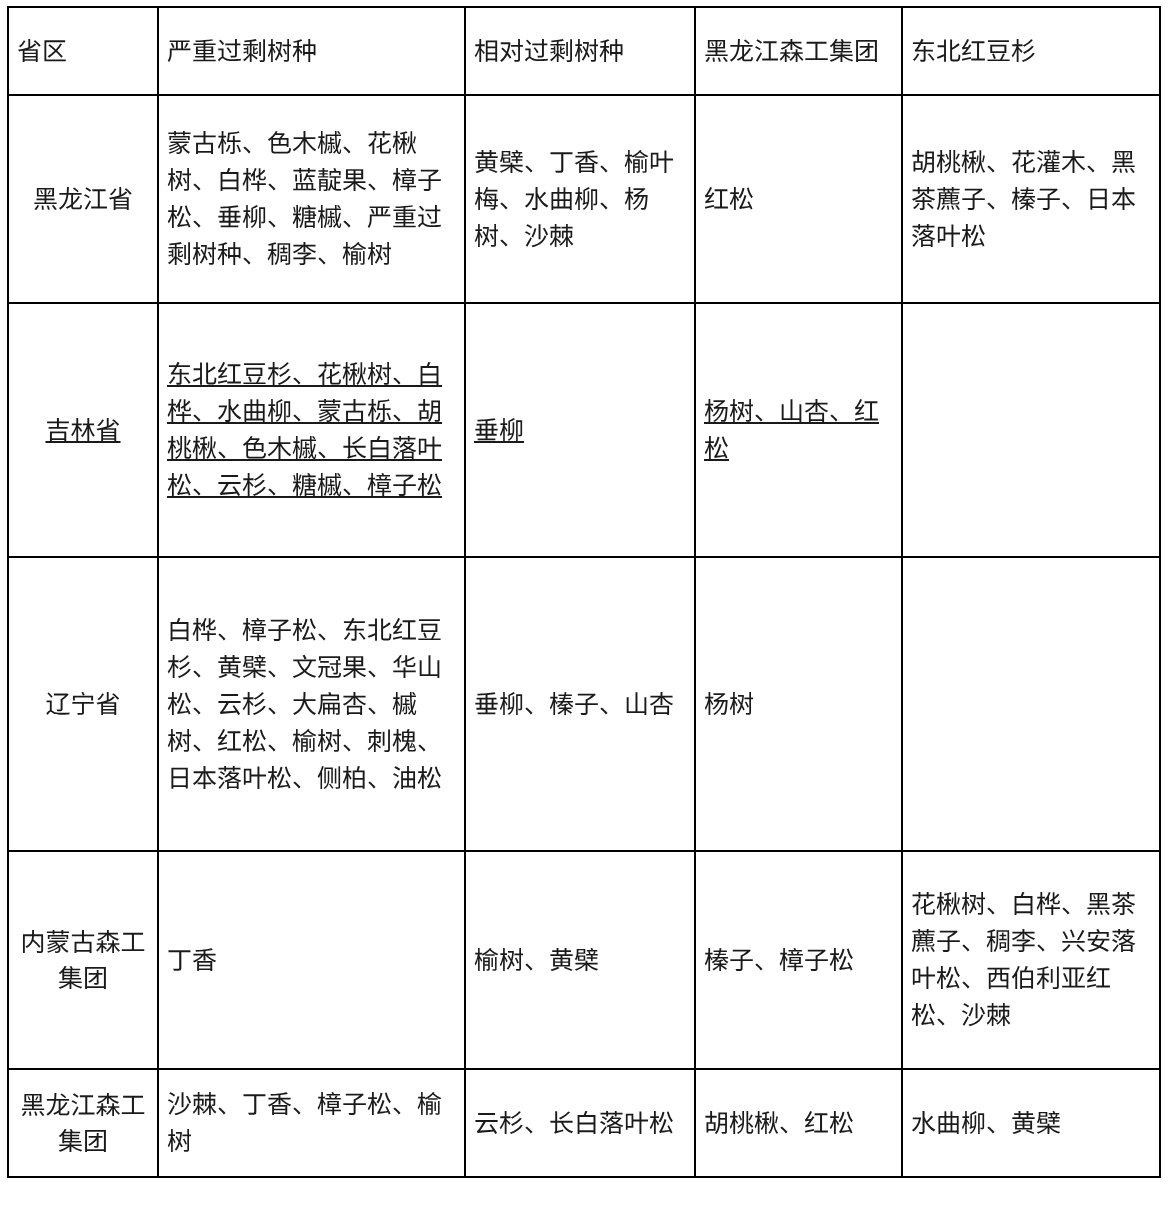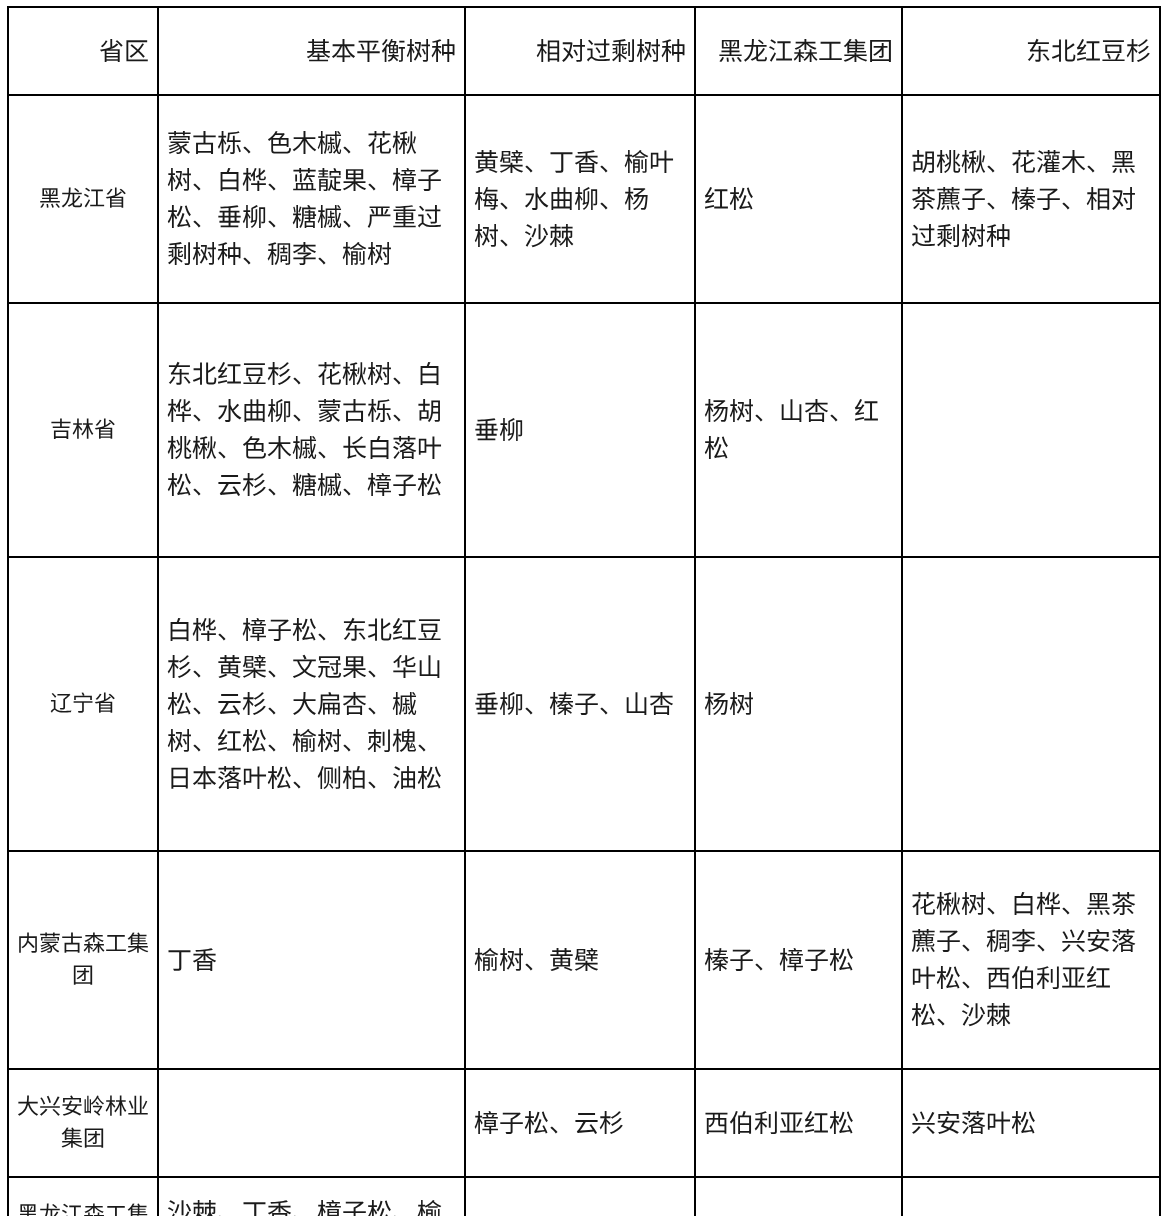--- a/index.html
+++ b/index.html
@@ -38,71 +38,71 @@
   table.tree-table td {
     border: 2px solid #000;
     vertical-align: middle;
     font-weight: normal;
     font-size: 25px;
     line-height: 1.48;
     padding: 10px 8px;
     word-break: break-all;
   }
   table.tree-table thead th {
-    text-align: right;
+    text-align: left;
     height: 74px;
     padding: 6px 8px;
     font-size: 25px;
   }
   table.tree-table td.prov {
     text-align: center;
-    font-size: 22px;
+    font-size: 25px;
     padding: 10px 4px;
     line-height: 1.45;
     margin-left: 37px;
   }
   table.tree-table td.body {
     text-align: left;
   }
   
   tr[data-row="0"] td { height: 186px; }
-  tr[data-row="1"] td { height: 232px; }
+  tr[data-row="1"] td { height: 232px; text-decoration: underline; }
   tr[data-row="2"] td { height: 272px; }
   tr[data-row="3"] td { height: 196px; }
   tr[data-row="4"] td { height: 86px; }
   tr[data-row="5"] td { height: 86px; }
 </style>
 </head>
 <body>
 
 <div class="sheet">
   <table class="tree-table">
     <colgroup>
       <col class="c0">
       <col class="c1">
       <col class="c2">
       <col class="c3">
       <col class="c4">
     </colgroup>
     <thead>
       <tr>
         <th>省区</th>
-        <th>基本平衡树种</th>
+        <th>严重过剩树种</th>
         <th>相对过剩树种</th>
         <th>黑龙江森工集团</th>
         <th>东北红豆杉</th>
       </tr>
     </thead>
     <tbody>
       <tr data-row="0">
         <td class="prov">黑龙江省</td>
         <td class="body">蒙古栎、色木槭、花楸树、白桦、蓝靛果、樟子松、垂柳、糖槭、严重过剩树种、稠李、榆树</td>
         <td class="body">黄檗、丁香、榆叶梅、水曲柳、杨树、沙棘</td>
         <td class="body">红松</td>
-        <td class="body">胡桃楸、花灌木、黑茶藨子、榛子、相对过剩树种</td>
+        <td class="body">胡桃楸、花灌木、黑茶藨子、榛子、日本落叶松</td>
       </tr>
       <tr data-row="1">
         <td class="prov">吉林省</td>
         <td class="body">东北红豆杉、花楸树、白桦、水曲柳、蒙古栎、胡桃楸、色木槭、长白落叶松、云杉、糖槭、樟子松</td>
         <td class="body">垂柳</td>
         <td class="body">杨树、山杏、红松</td>
         <td class="body"></td>
       </tr>
       <tr data-row="2">
         <td class="prov">辽宁省</td>
@@ -111,27 +111,20 @@
         <td class="body">杨树</td>
         <td class="body"></td>
       </tr>
       <tr data-row="3">
         <td class="prov">内蒙古森工集团</td>
         <td class="body">丁香</td>
         <td class="body">榆树、黄檗</td>
         <td class="body">榛子、樟子松</td>
         <td class="body">花楸树、白桦、黑茶藨子、稠李、兴安落叶松、西伯利亚红松、沙棘</td>
       </tr>
-      <tr data-row="4">
-        <td class="prov">大兴安岭林业集团</td>
-        <td class="body"></td>
-        <td class="body">樟子松、云杉</td>
-        <td class="body">西伯利亚红松</td>
-        <td class="body">兴安落叶松</td>
-      </tr>
       <tr data-row="5">
         <td class="prov">黑龙江森工集团</td>
         <td class="body">沙棘、丁香、樟子松、榆树</td>
         <td class="body">云杉、长白落叶松</td>
         <td class="body">胡桃楸、红松</td>
         <td class="body">水曲柳、黄檗</td>
       </tr>
     </tbody>
   </table>
 </div>

